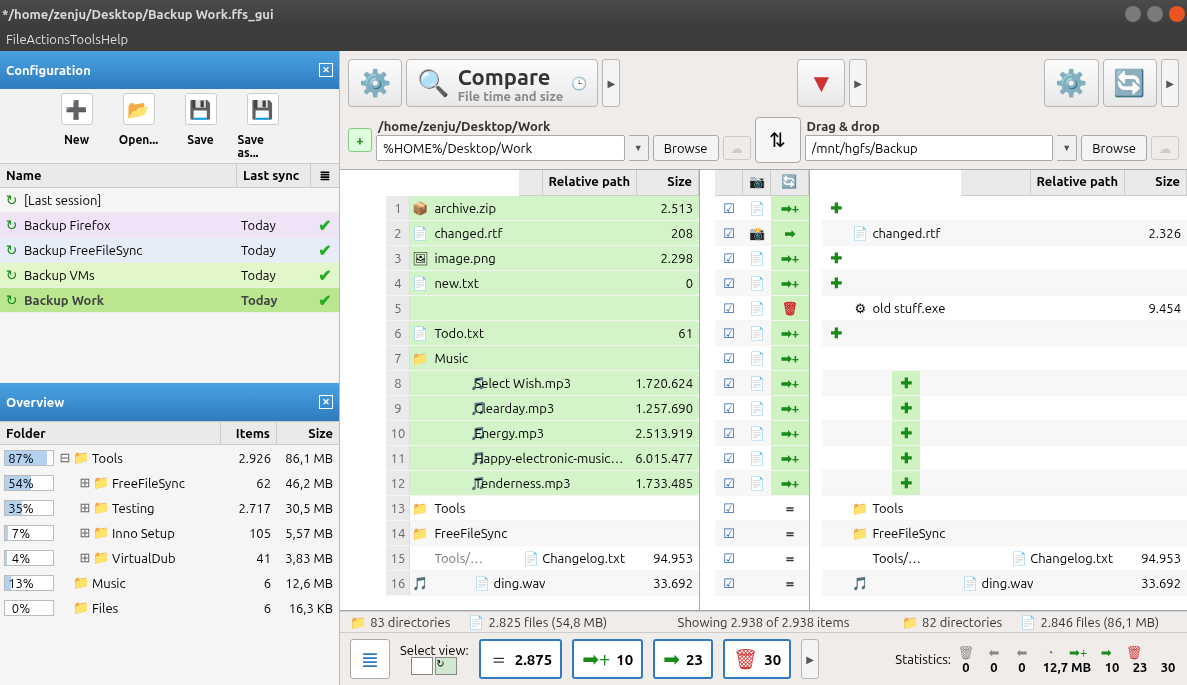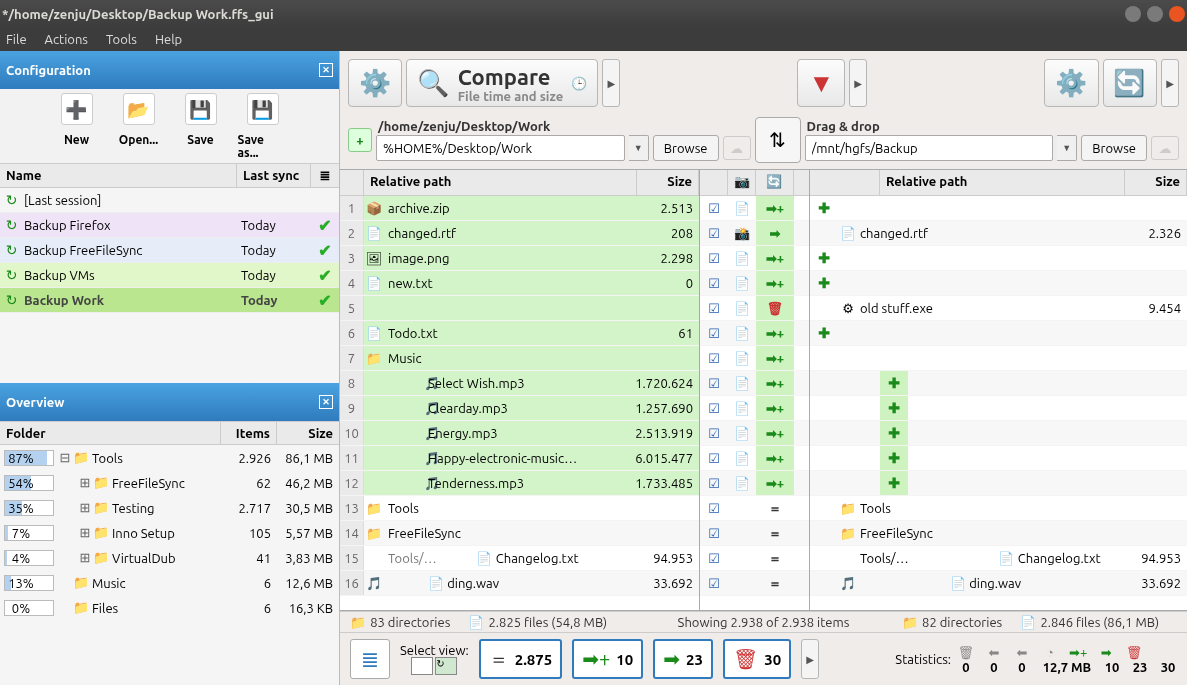--- a/index.html
+++ b/index.html
@@ -7,21 +7,21 @@
 
 
 .titlebar { height: 27px; background: linear-gradient(#4b4b4b,#3c3c3c); color: #dcdad5; display: flex; align-items: center; padding: 0 2px; font-weight: bold; }
 .titlebar .spacer { flex: 1; }
 .winbtn { width: 16px; height: 16px; border-radius: 50%; margin-left: 6px; display: inline-block; }
 .winbtn.min { background: #7a7a7a; }
 .winbtn.max { background: #7a7a7a; }
 .winbtn.close { background: #e95420; }
 
 
-.menubar { height: 24px; background: #3c3c3c; color: #ddd; display: flex; align-items: center; padding: 0 6px; gap: 18px; }
+.menubar { height: 24px; background: #3c3c3c; color: #ddd; display: flex; align-items: center; padding: 0 6px; }
 .menubar span { cursor: pointer; }
 
 .main { display: flex; height: calc(685px - 51px); }
 
 
 .leftpanel { width: 340px; display: flex; flex-direction: column; border-right: 1px solid #bbb; background: #f5f5f5; }
 .panel-header { background: linear-gradient(#4aa3e0,#2f7bbd); color: #fff; font-weight: bold; padding: 12px 6px; display: flex; align-items: center; }
 .panel-header .spacer { flex: 1; }
 .panel-header .closebox { width: 14px; height: 14px; border: 1px solid #fff; color: #fff; font-size: 9px; text-align: center; line-height: 12px; cursor: pointer; }
 
@@ -79,21 +79,21 @@
 .pathbar .lbl { font-weight: bold; padding-left: 2px; color: #333; }
 .pathbar .row { display: flex; align-items: center; gap: 4px; }
 .pathbar input[type=text] { flex: 1; height: 26px; padding: 0 6px; border: 1px solid #aaa; border-radius: 2px; background: #fff; }
 .pathbar .browse { height: 26px; padding: 0 10px; border: 1px solid #aaa; border-radius: 3px; background: #f4f4f4; cursor: pointer; }
 .addbtn { width: 24px; height: 24px; border: 1px solid #8c8; background: #dfd; color: #1a8a1a; font-weight: bold; border-radius: 3px; cursor: pointer; }
 .swapbtn { width: 46px; height: 46px; border: 1px solid #aaa; border-radius: 4px; background: #f6f6f6; display: flex; align-items: center; justify-content: center; font-size: 20px; cursor: pointer; }
 .cloud { width: 28px; height: 24px; border: 1px solid #ccc; border-radius: 3px; color: #ccc; text-align: center; line-height: 22px; }
 .dd { width: 20px; height: 26px; border: 1px solid #aaa; border-left: none; border-radius: 0 2px 2px 0; background: #f0f0f0; cursor: pointer; font-size: 9px; color: #555; text-align: center; line-height: 24px; }
 
 .gridrow { flex: 1; display: flex; border-top: 1px solid #aaa; border-bottom: 1px solid #aaa; overflow: hidden; }
-.gridpane { display: flex; flex-direction: column; background: #fff; }
+.gridpane { display: flex; flex-direction: column; background: #fff; align-items: flex-end; }
 .gridpane.left { width: 360px; border-right: 1px solid #aaa; }
 .gridpane.mid { width: 110px; border-right: 1px solid #aaa; }
 .gridpane.right { flex: 1; }
 .ghdr { display: flex; background: #eaeaea; border-bottom: 1px solid #ccc; height: 26px; font-weight: bold; }
 .ghdr>div { padding: 4px 6px; border-right: 1px solid #ccc; }
 .ghdr .gpath { flex: 1; }
 .ghdr .gsize { width: 62px; text-align: right; }
 .ghdr .gidx { width: 24px; }
 .ghdr .gico { width: 30px; text-align: center; color: #555; }
 .gbody { flex: 1; overflow: hidden; }

